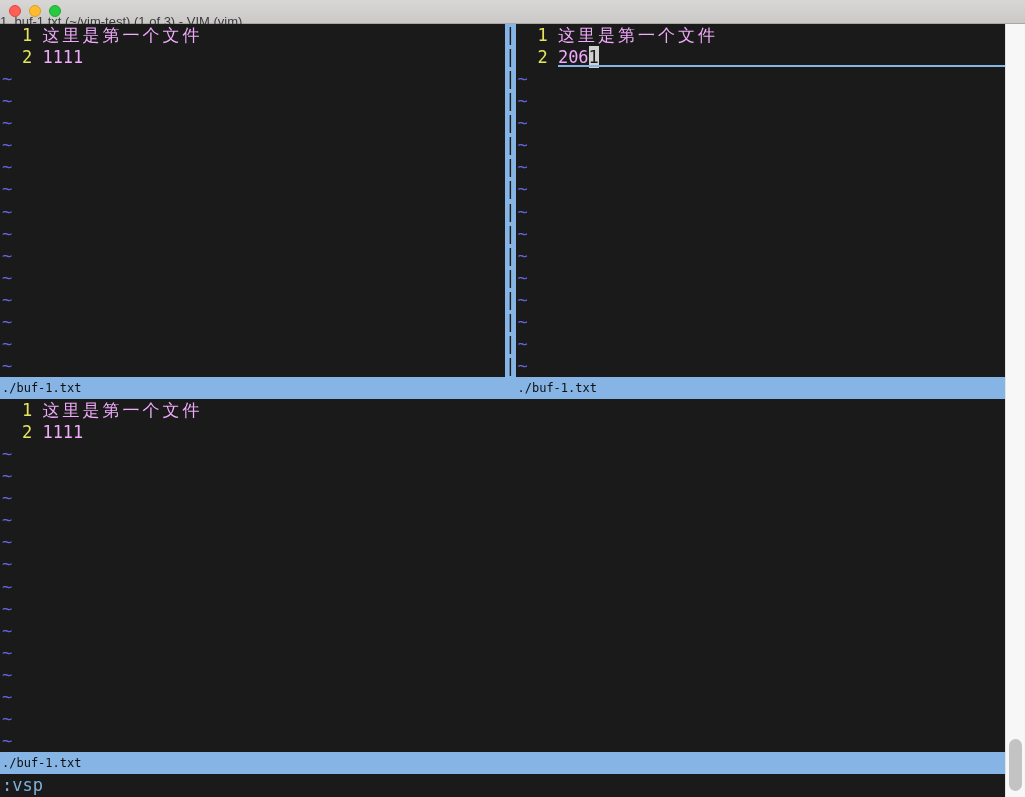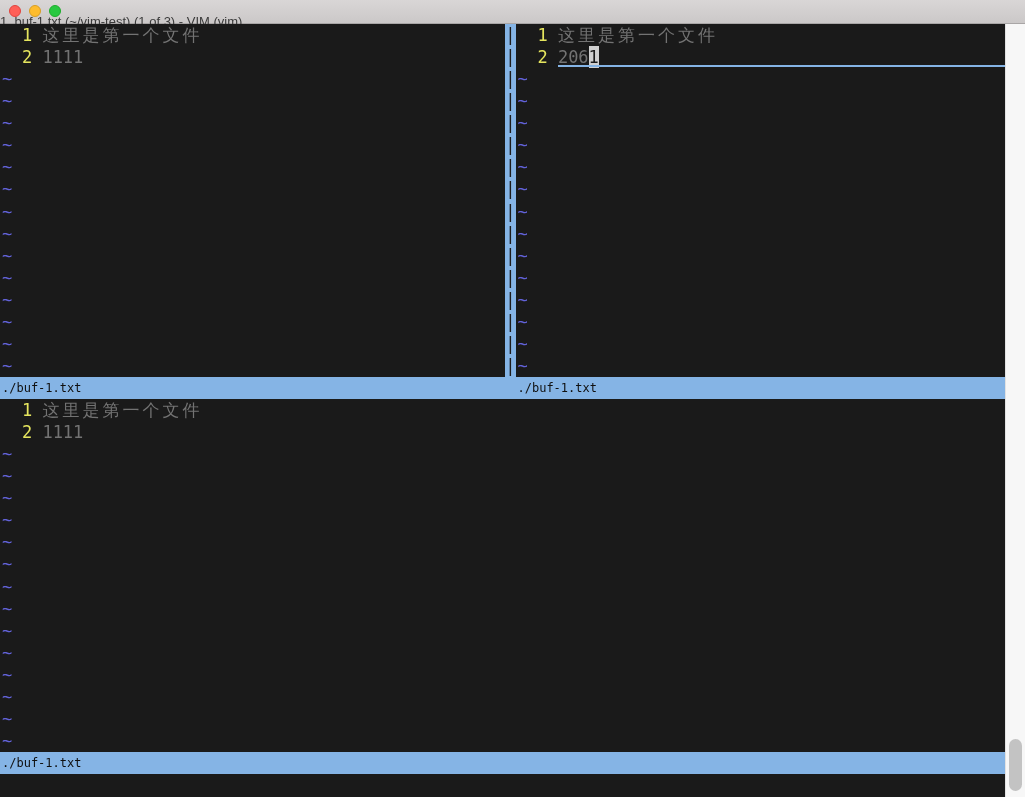--- a/index.html
+++ b/index.html
@@ -33,21 +33,21 @@
   .vimwin { position:absolute; overflow:hidden; }
   .win-topleft  { left:0;       top:0;     width:505px;   height:353px; }
   .win-topright { left:515.5px; top:0;     width:489.5px; height:353px; }
   .win-bottom   { left:0;       top:375px; width:1005px;  height:353px; }
 
   .bufrow { padding-left:2px; }
   .lnum {
     display:inline-block; width:30.3px; margin-right:10.1px;
     text-align:right; color:#e5e55e;
   }
-  .txt { color:#737373; }
+  .txt { color:#f0abfc; }
   .cjk { letter-spacing:3px; }
   .tilde-rows .row { color:#6262d8; padding-left:2px; }
 
   
   .vsep {
     position:absolute; left:505px; top:0; width:10.5px; height:353px;
     background:#85b4e5; color:#1c1c1c; text-align:center; overflow:hidden;
   }
 
   
@@ -185,17 +185,18 @@
         <div class="row">~</div>
         <div class="row">~</div>
         <div class="row">~</div>
       </div>
   </div>
 
   <div class="statusline status-2">
     <span class="slabel pos-left">./buf-1.txt</span>
   </div>
 
+  <div class="cmdline">:vsp</div>
 </div>
 
 <div class="scroll-strip">
   <div class="scroll-thumb"></div>
 </div>
 
 </body></html>

